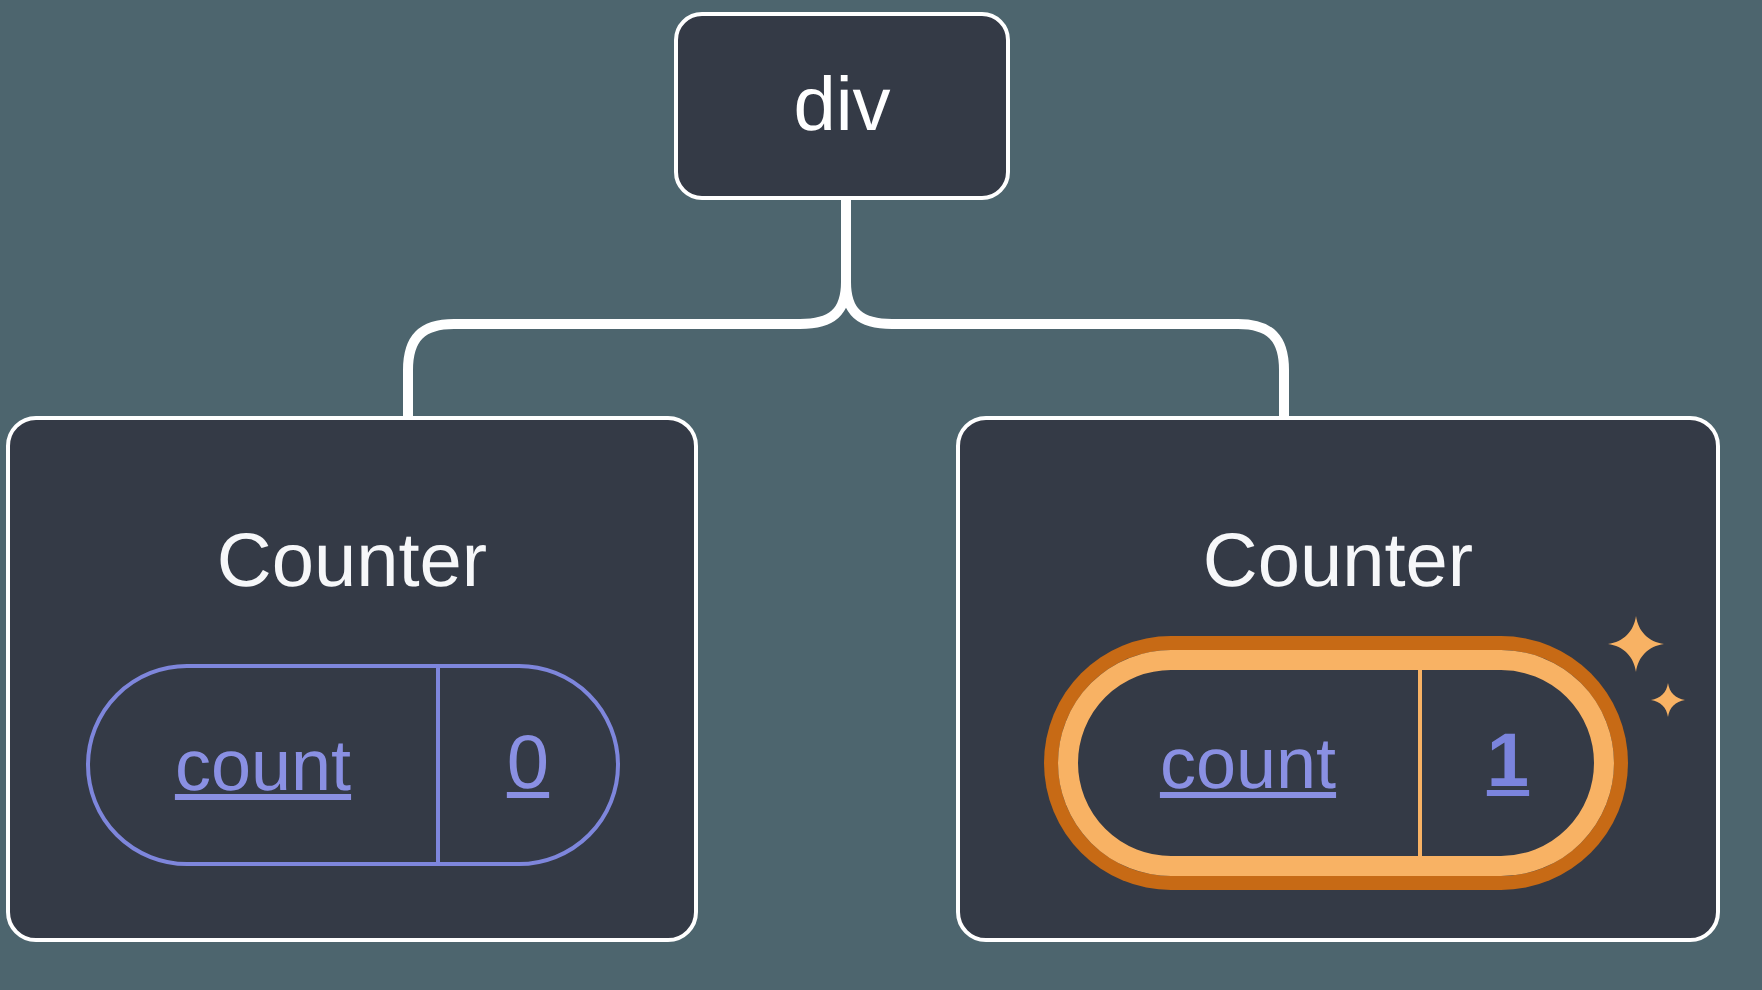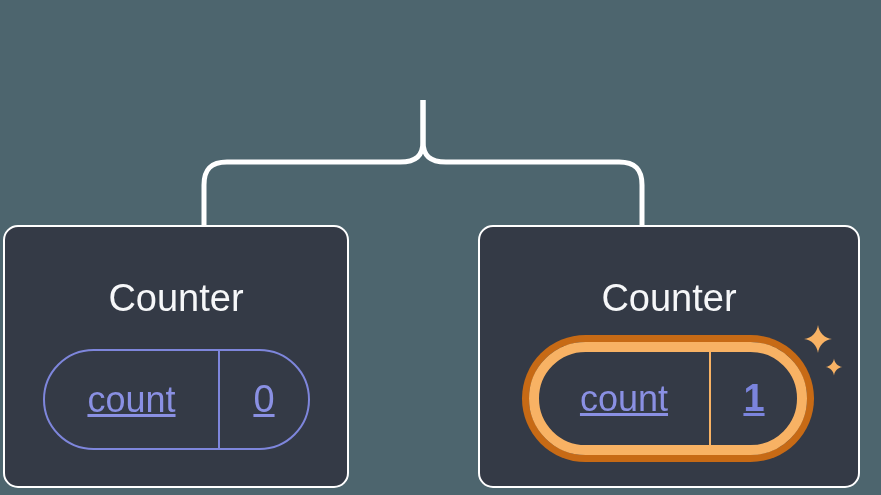--- a/index.html
+++ b/index.html
@@ -23,21 +23,21 @@
     border-radius: 14px;
     display: flex; align-items: center; justify-content: center;
     color: #FFFFFF; font-size: 38px;
   }
   .connector-svg {
     position: absolute; left: 0; top: 0;
     width: 881px; height: 495px;
     pointer-events: none;
   }
   .counter-box {
-    top: 225px;
+    top: 208px;
     width: 346px; height: 263px;
     border-radius: 15px;
   }
   .counter-box.left  { left: 3px; }
   .counter-box.right { left: 478px; width: 382px; }
   .counter-title {
     position: absolute; top: 50px; left: 0;
     width: 100%; text-align: center;
     font-size: 38px; line-height: 42px;
     color: #F6F7F9;
@@ -85,20 +85,23 @@
 </head>
 <body>
 
 <div class="canvas">
 
   <svg class="connector-svg" viewBox="0 0 881 495" xmlns="http://www.w3.org/2000/svg">
     <path d="M423 100 L423 141 C423 156 416 162 400 162 L227 162 C211 162 204 169 204 185 L204 226" fill="none" stroke-width="5" stroke="#FFFFFF"></path>
     <path d="M423 100 L423 141 C423 156 430 162 446 162 L619 162 C635 162 642 169 642 185 L642 226" fill="none" stroke-width="5" stroke="#FFFFFF"></path>
   </svg>
 
+  <div class="node root-node">
+    <span>div</span>
+  </div>
 
   <div class="node counter-box left">
     <div class="counter-title">Counter</div>
     <div class="pill pill-plain">
       <div class="cell cell-key">count</div>
       <div class="cell cell-value">0</div>
     </div>
   </div>
 
   <div class="node counter-box right">

